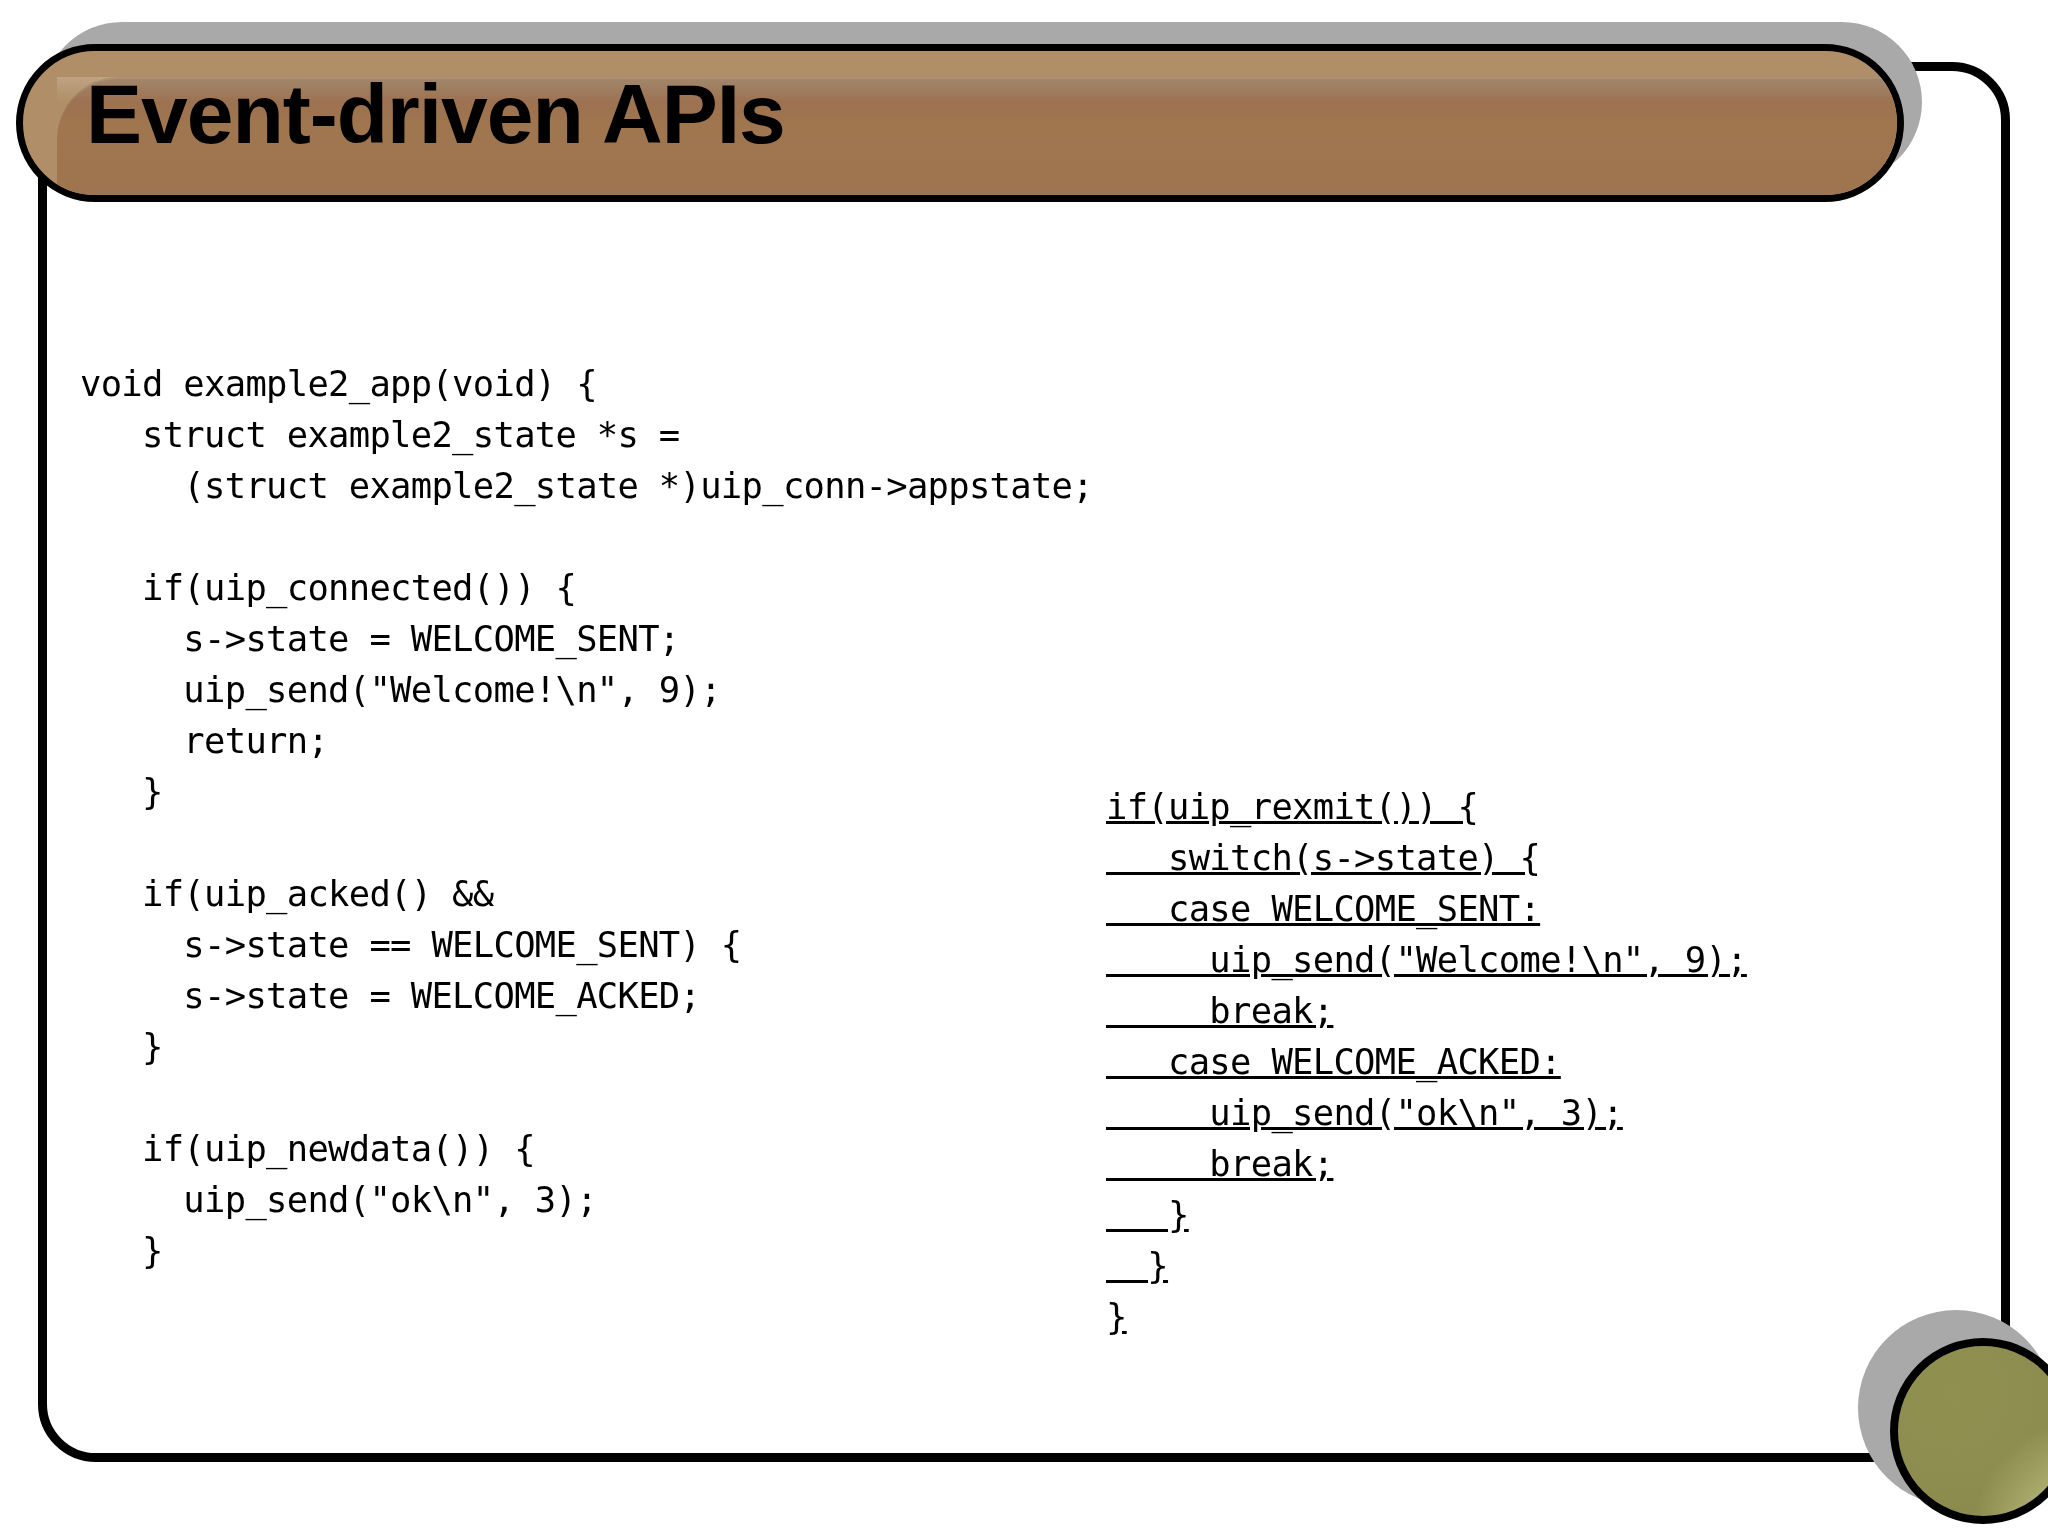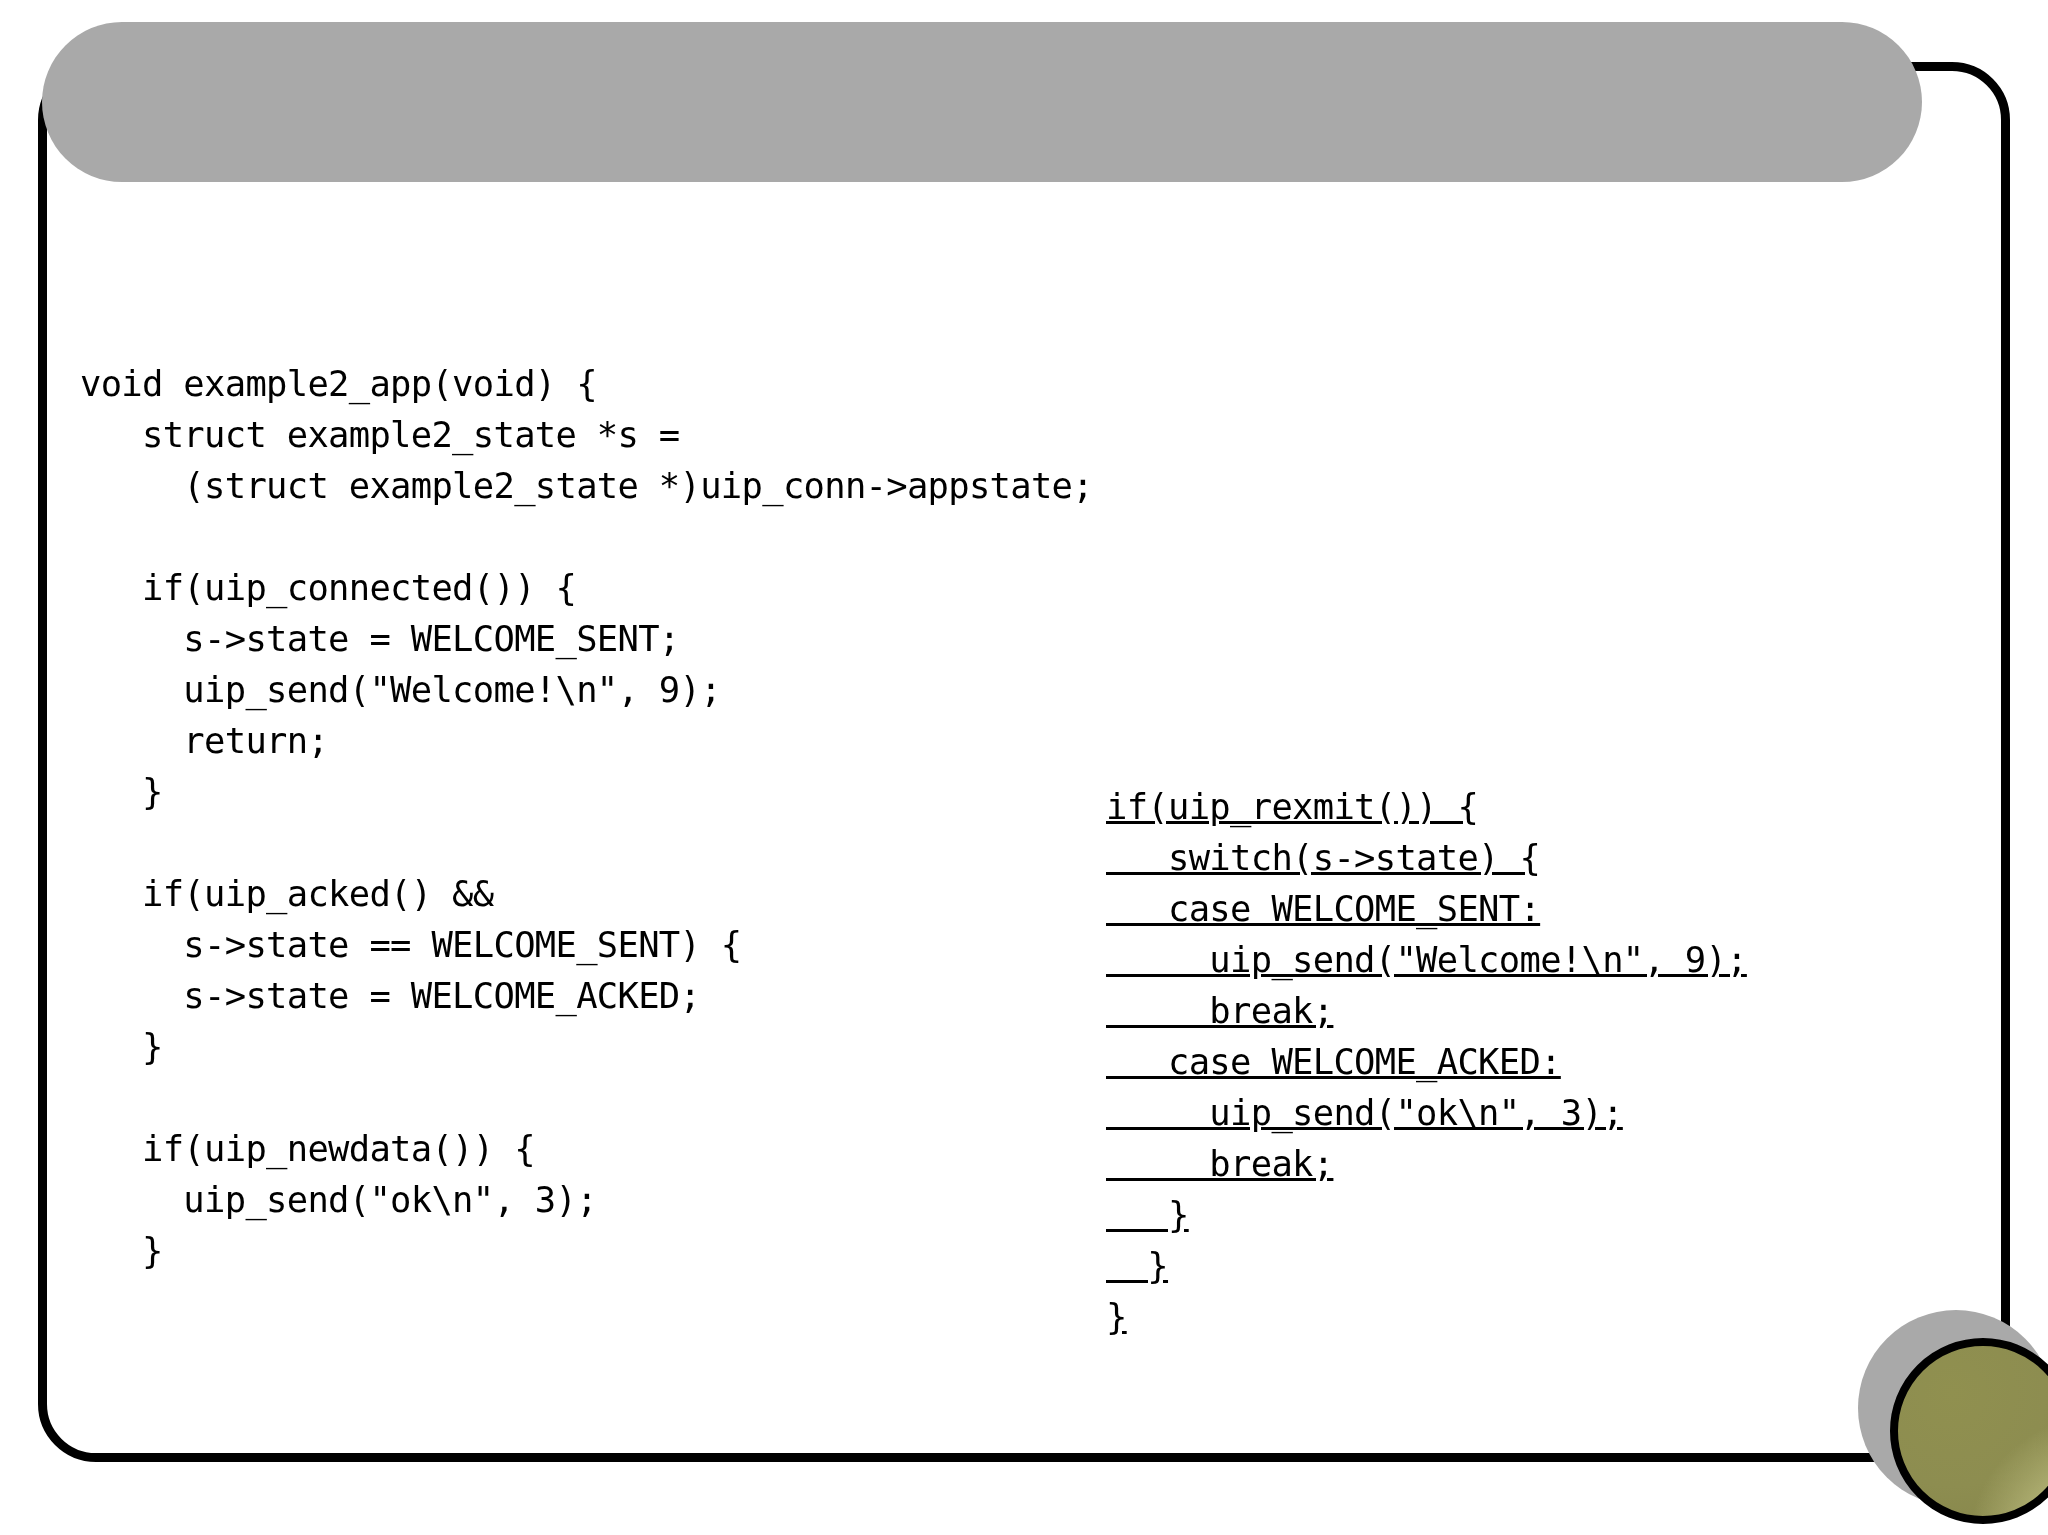--- a/index.html
+++ b/index.html
@@ -119,20 +119,27 @@
 </style>
 </head>
 <body>
 
 <div id="slide">
 
   <div class="content-frame"></div>
 
   <div class="title-shadow"></div>
 
+  <div class="title-wrap">
+    <div class="title-pill">
+      <div class="title-inner"></div>
+      <div class="title-sheen"></div>
+    </div>
+    <div class="title-text">Event-driven APIs</div>
+  </div>
 
   <pre class="code" id="code-left">void example2_app(void) {
    struct example2_state *s =
      (struct example2_state *)uip_conn-&gt;appstate;
 
    if(uip_connected()) {
      s-&gt;state = WELCOME_SENT;
      uip_send("Welcome!\n", 9);
      return;
    }

